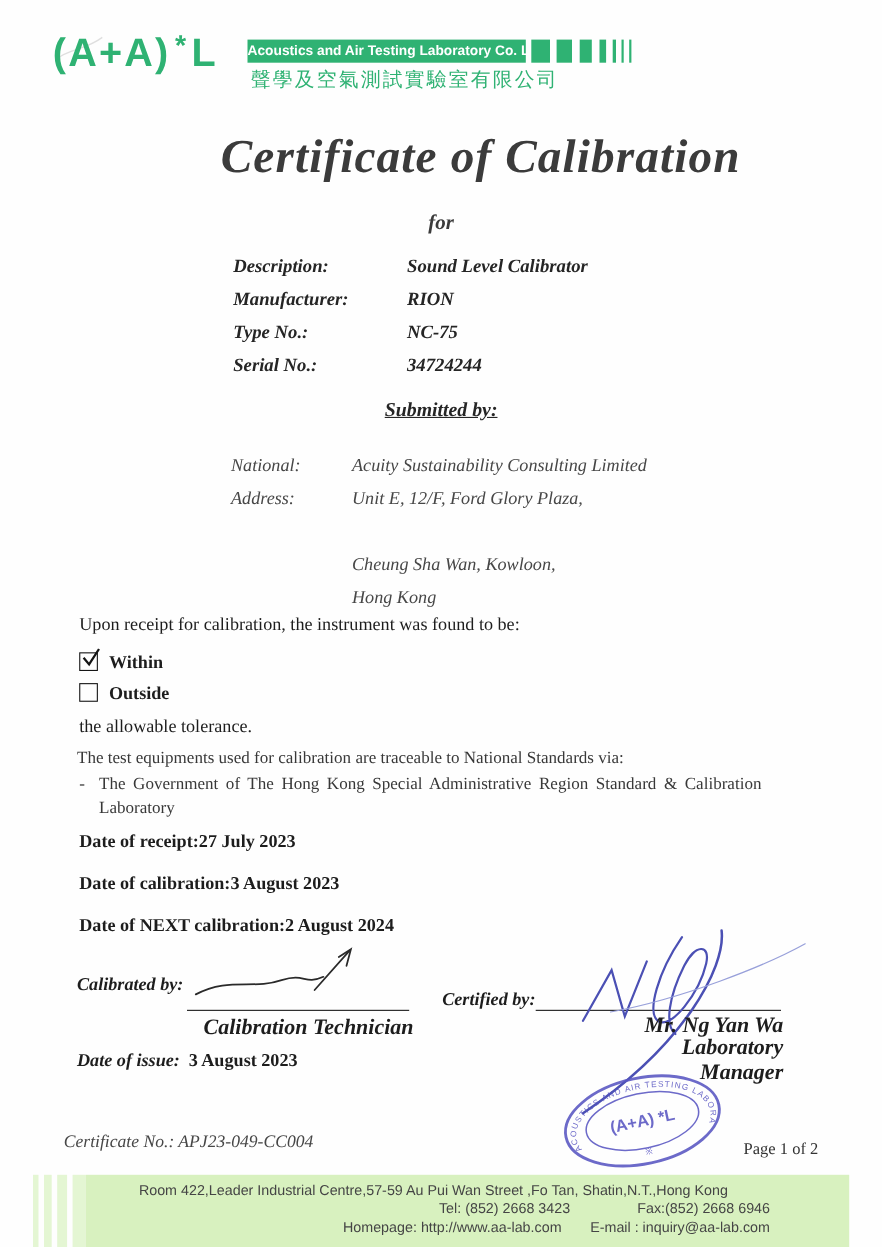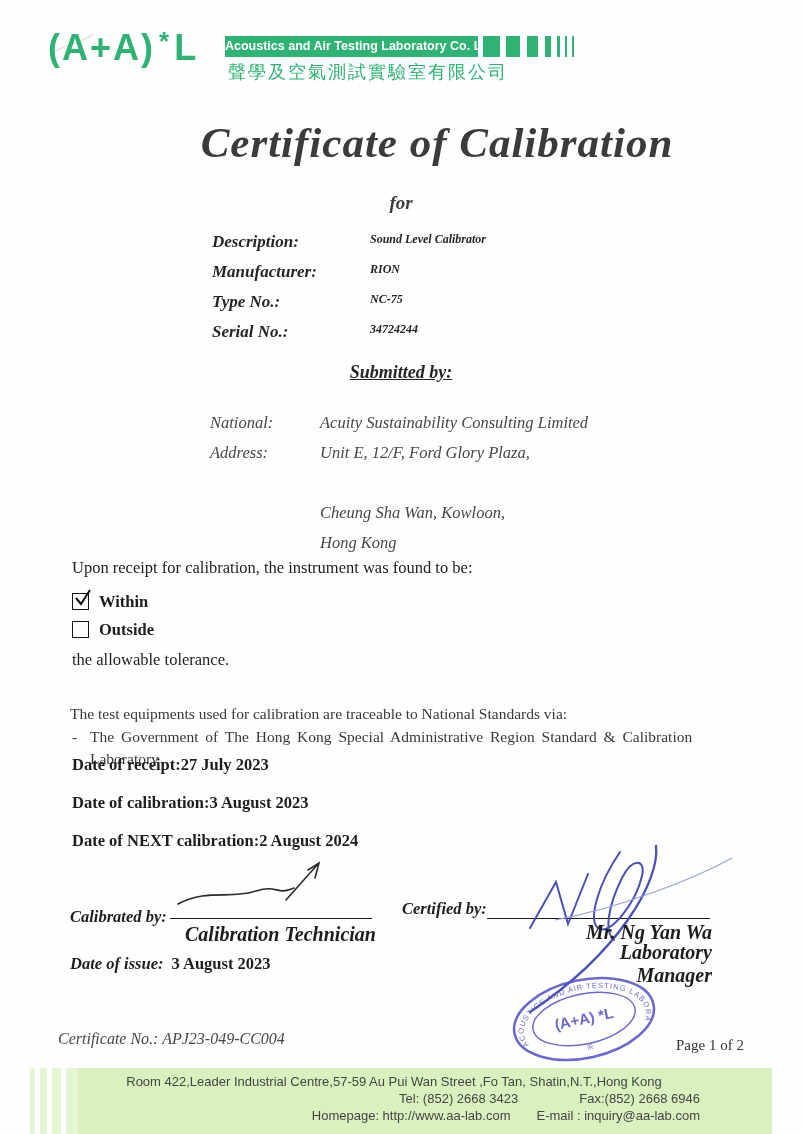--- a/index.html
+++ b/index.html
@@ -22,37 +22,37 @@
       font-family:"Liberation Sans","DejaVu Sans",sans-serif;}
   .pencil{left:45px;top:14px;opacity:.45;}
 
   
   .title{left:0;top:118px;width:100%;text-align:center;font-size:43px;font-weight:bold;
          font-style:italic;color:#3b3b3b;letter-spacing:1px;padding-left:36px;}
   .for{left:0;top:192px;width:100%;text-align:center;font-size:19px;font-weight:bold;font-style:italic;color:#3b3b3b;}
 
   
   .inst-label{left:212px;font-size:17px;font-weight:bold;font-style:italic;color:#252525;}
-  .inst-value{left:370px;font-size:12px;font-weight:bold;font-style:italic;color:#252525;}
+  .inst-value{left:370px;font-size:17px;font-weight:bold;font-style:italic;color:#252525;}
 
   
   .sub-head{left:0;top:362px;width:100%;text-align:center;font-size:18px;font-weight:bold;
             font-style:italic;text-decoration:underline;color:#252525;}
   .cust-label{left:210px;font-size:16.5px;font-style:italic;color:#474747;}
   .cust-value{left:320px;font-size:16.5px;font-style:italic;color:#474747;}
 
   
   .bold-line{left:72px;font-size:16.5px;font-weight:normal;color:#1d1d1d;}
   .cb-row{left:72px;height:20px;}
   .cb-box{position:absolute;left:0;top:2px;width:15px;height:15px;border:1.7px solid #151515;}
   .cb-mark{position:absolute;left:1px;top:-4px;}
   .cb-label{position:absolute;left:27px;top:1px;font-size:16.5px;font-weight:bold;color:#1d1d1d;white-space:nowrap;}
 
   
-  .trace{left:70px;font-size:15.5px;color:#383838;margin-top:24px;}
+  .trace{left:70px;font-size:15.5px;color:#383838;}
   .trace-just{left:90px;width:648px;word-spacing:3px;}
   .trace-bullet{left:72px;}
 
   
   .date-line{left:72px;font-size:16.5px;font-weight:bold;color:#1d1d1d;white-space:nowrap;}
   .date-line .v{}
 
   
   .sig-label{font-size:16.5px;font-weight:bold;font-style:italic;color:#1d1d1d;white-space:nowrap;}
   .sig-line{border-top:1.7px solid #1a1a1a;height:0;}
@@ -145,21 +145,21 @@
   <div class="abs date-line" style="top:755px">
     <span>Date of receipt:</span><span class="v">27 July 2023</span>
   </div>
   <div class="abs date-line" style="top:793px">
     <span>Date of calibration:</span><span class="v">3 August 2023</span>
   </div>
   <div class="abs date-line" style="top:831px">
     <span>Date of NEXT calibration:</span><span class="v">2 August 2024</span>
   </div>
 
-  <div class="abs sig-label" style="left:70px;top:907px">Calibrated by:</div>
+  <div class="abs sig-label" style="left:70px;top:885px">Calibrated by:</div>
   <div class="abs sig-line" style="left:170px;top:918px;width:202px"></div>
   <svg class="abs" style="left:168px;top:858px" width="210" height="60" viewBox="0 0 210 60">
     <g fill="none" stroke="#2a2a2a" stroke-width="1.6" stroke-linecap="round">
       <path d="M 10 46 C 40 30 62 42 88 33 C 110 26 108 38 126 30"></path>
       <path d="M 118 42 L 150 6"></path>
       <path d="M 140 12 L 151 5 L 147 20"></path>
     </g>
   </svg>
   <div class="abs sig-title" style="left:183px;top:923px;width:195px;text-align:center">Calibration Technician</div>
 

